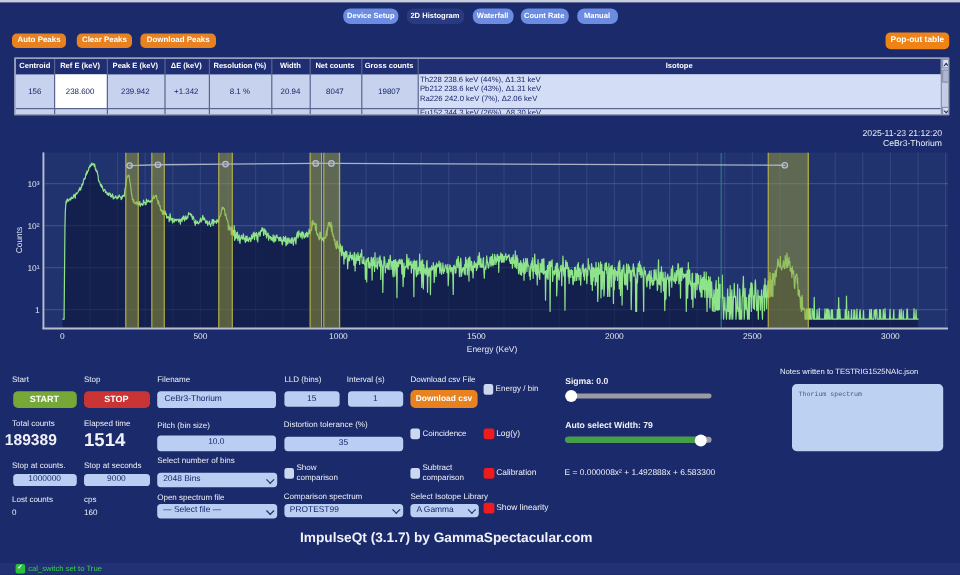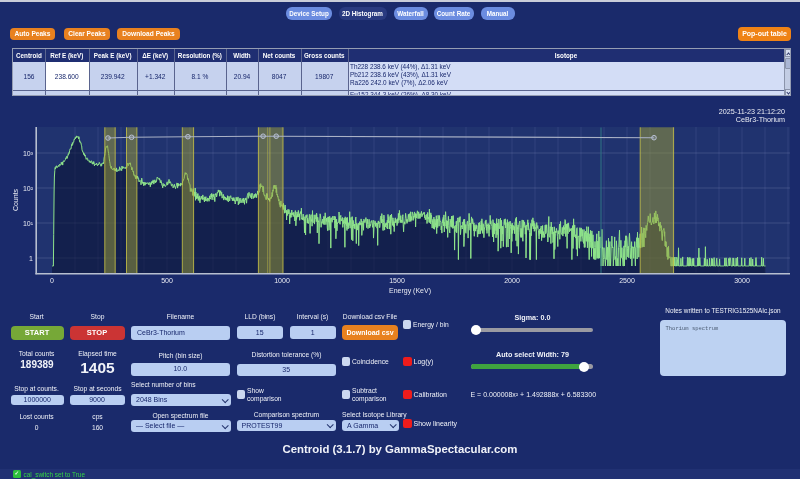--- a/index.html
+++ b/index.html
@@ -1,17 +1,17 @@
 <!DOCTYPE html>
 <html><head><meta charset="utf-8"><style>
 * { margin:0; padding:0; box-sizing:border-box; }
 html,body { width:800px; height:479px; overflow:hidden; }
 body { background:#1a2a6b; font-family:"Liberation Sans", sans-serif; position:relative; }
 .abs { position:absolute; }
-.lab { position:absolute; color:#f0f2f8; font-size:6.7px; text-align:center; white-space:nowrap; }
+.lab { position:absolute; color:#f0f2f8; font-size:6.7px; text-align:left; white-space:nowrap; }
 .btn { position:absolute; color:#fff; font-weight:bold; text-align:center; border-radius:4px; }
 .inp { position:absolute; background:#b9cef2; border-radius:3px; color:#17266b; font-size:7px; line-height:13px; text-align:center; white-space:nowrap; }
 .sel { position:absolute; background:#b9cef2; border-radius:3px; color:#17266b; font-size:7px; text-align:left; padding-left:5px; white-space:nowrap; }
 .sel:after { content:""; position:absolute; right:4px; top:50%; margin-top:-2px; width:4px; height:4px; border-right:1.1px solid #24346e; border-bottom:1.1px solid #24346e; transform:rotate(45deg) translateY(-1px); }
 .cb { position:absolute; width:8.5px; height:8.5px; background:#ccd8f0; border-radius:2px; }
 .cbr { position:absolute; width:9px; height:9px; background:#ee1c1c; border-radius:2px; }
 .hdrcell { position:absolute; color:#fff; font-weight:bold; font-size:6.3px; text-align:center; line-height:13px; height:13px; }
 .dcell { position:absolute; color:#17266b; font-size:6.6px; text-align:center; }
 </style></head><body>
 
@@ -183,22 +183,22 @@
 <div class="abs" style="left:659.5px;top:319.5px;width:126px;height:56px;background:#bdd2f2;border-radius:4px;">
   <div style="position:absolute;left:6px;top:5px;color:#4d5d74;font-family:'Liberation Mono',monospace;font-size:5.5px;">Thorium spectrum</div>
 </div>
 
 <div class="lab" style="left:10px;top:349.5px;width:53px;">Total counts</div>
 <div class="lab" style="left:70px;top:349.5px;width:55px;">Elapsed time</div>
 <div class="lab" style="left:131px;top:352px;width:99px;">Pitch (bin size)</div>
 <div class="lab" style="left:236.5px;top:350.5px;width:100px;">Distortion tolerance (%)</div>
 <div class="lab" style="left:471px;top:350px;width:123px;font-weight:bold;font-size:7.2px;">Auto select Width: 79</div>
 
-<div class="lab" style="left:4px;top:359px;width:66px;font-size:10px;font-weight:bold;">189389</div>
-<div class="lab" style="left:70px;top:359px;width:55px;font-size:15.5px;font-weight:bold;">1405</div>
+<div class="lab" style="left:4px;top:359px;width:66px;font-size:13px;font-weight:bold;">189389</div>
+<div class="lab" style="left:70px;top:359px;width:55px;font-size:15.5px;font-weight:bold;">1514</div>
 <div class="inp" style="left:131px;top:363px;width:98.5px;height:12.5px;line-height:12.5px;">10.0</div>
 <div class="inp" style="left:236.5px;top:364px;width:99.5px;height:12px;line-height:12px;">35</div>
 
 <div class="cb" style="left:341.5px;top:357px;"></div>
 <div class="lab" style="left:352px;top:358px;text-align:left;">Coincidence</div>
 <div class="cbr" style="left:402.5px;top:356.5px;"></div>
 <div class="lab" style="left:413.5px;top:357.5px;text-align:left;font-size:7px;">Log(y)</div>
 
 <div class="abs" style="left:470.5px;top:364px;width:122.5px;height:4.5px;background:#9a9aa2;border-radius:2.5px;"></div>
 <div class="abs" style="left:470.5px;top:364px;width:113px;height:4.5px;background:#3fa33f;border-radius:2.5px;"></div>
@@ -228,17 +228,17 @@
 <div class="lab" style="left:342px;top:411px;width:57px;">Select Isotope Library</div>
 
 <div class="lab" style="left:10px;top:423.5px;width:53px;">0</div>
 <div class="lab" style="left:70px;top:423.5px;width:55px;">160</div>
 <div class="sel" style="left:131px;top:419.5px;width:99.5px;height:12px;line-height:12px;">— Select file —</div>
 <div class="sel" style="left:236.5px;top:419.5px;width:99.5px;height:11.5px;line-height:11.5px;">PROTEST99</div>
 <div class="sel" style="left:342px;top:419.5px;width:57px;height:11.5px;line-height:11.5px;">A Gamma</div>
 <div class="cbr" style="left:402.5px;top:418.5px;"></div>
 <div class="lab" style="left:413.5px;top:420px;text-align:left;font-size:7px;">Show linearity</div>
 
-<div class="lab" style="left:250px;top:443px;width:300px;font-size:11.4px;font-weight:bold;">Centroid (3.1.7) by GammaSpectacular.com</div>
+<div class="lab" style="left:250px;top:443px;width:300px;font-size:11.4px;font-weight:bold;">ImpulseQt (3.1.7) by GammaSpectacular.com</div>
 
 <div class="abs" style="left:0;top:469px;width:800px;height:10px;background:#213173;"></div>
 <div class="abs" style="left:13px;top:470px;width:7.5px;height:7.5px;background:#2cbf3c;border-radius:1.5px;color:#fff;font-size:5.5px;line-height:7.8px;text-align:center;font-weight:bold;">✓</div>
 <div class="abs" style="left:23.5px;top:470.5px;color:#35d545;font-size:6.4px;">cal_switch set to True</div>
 
 </body></html>

